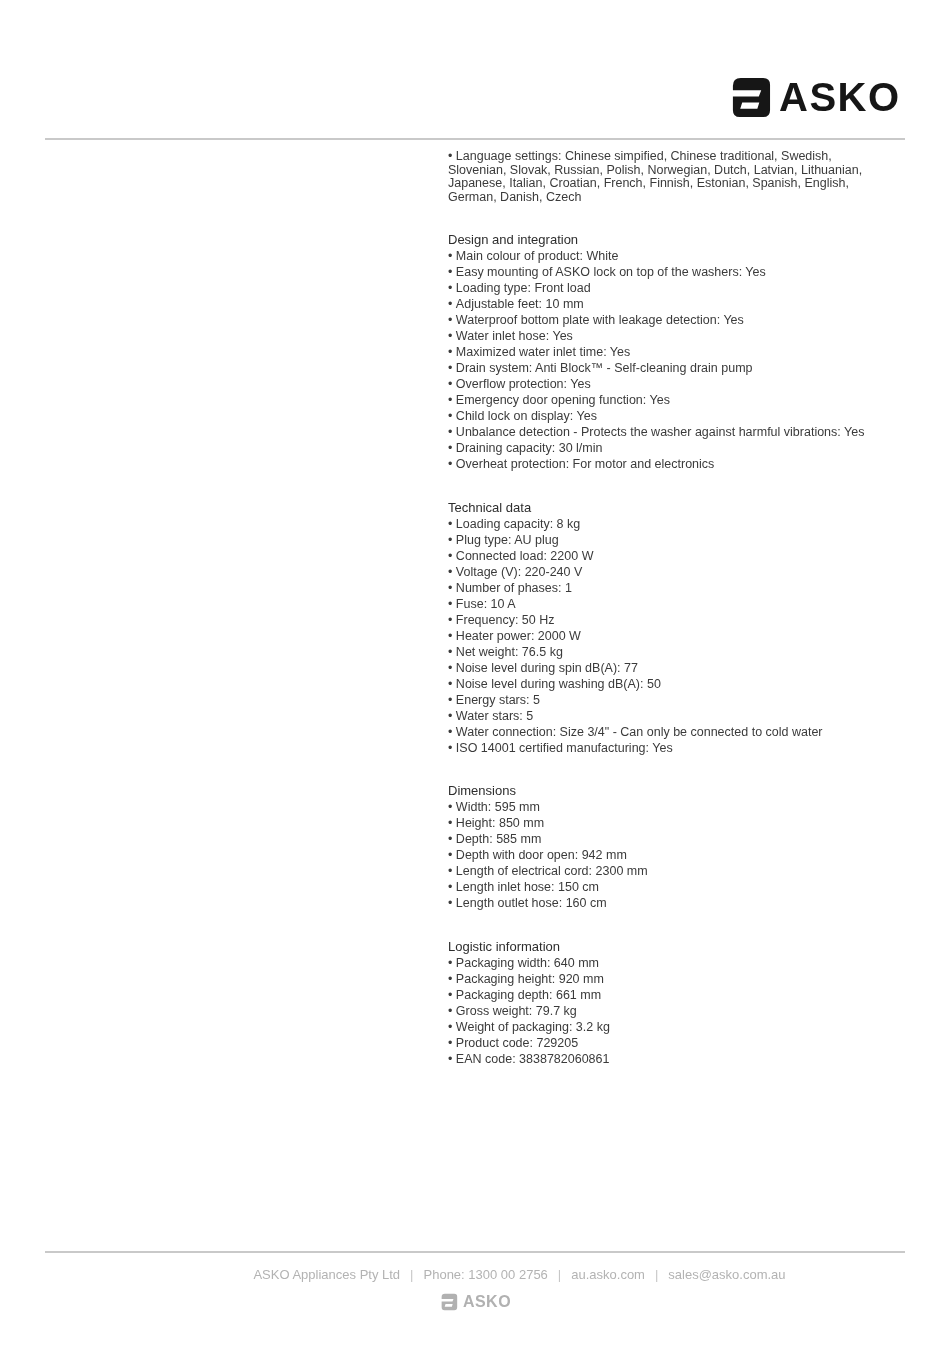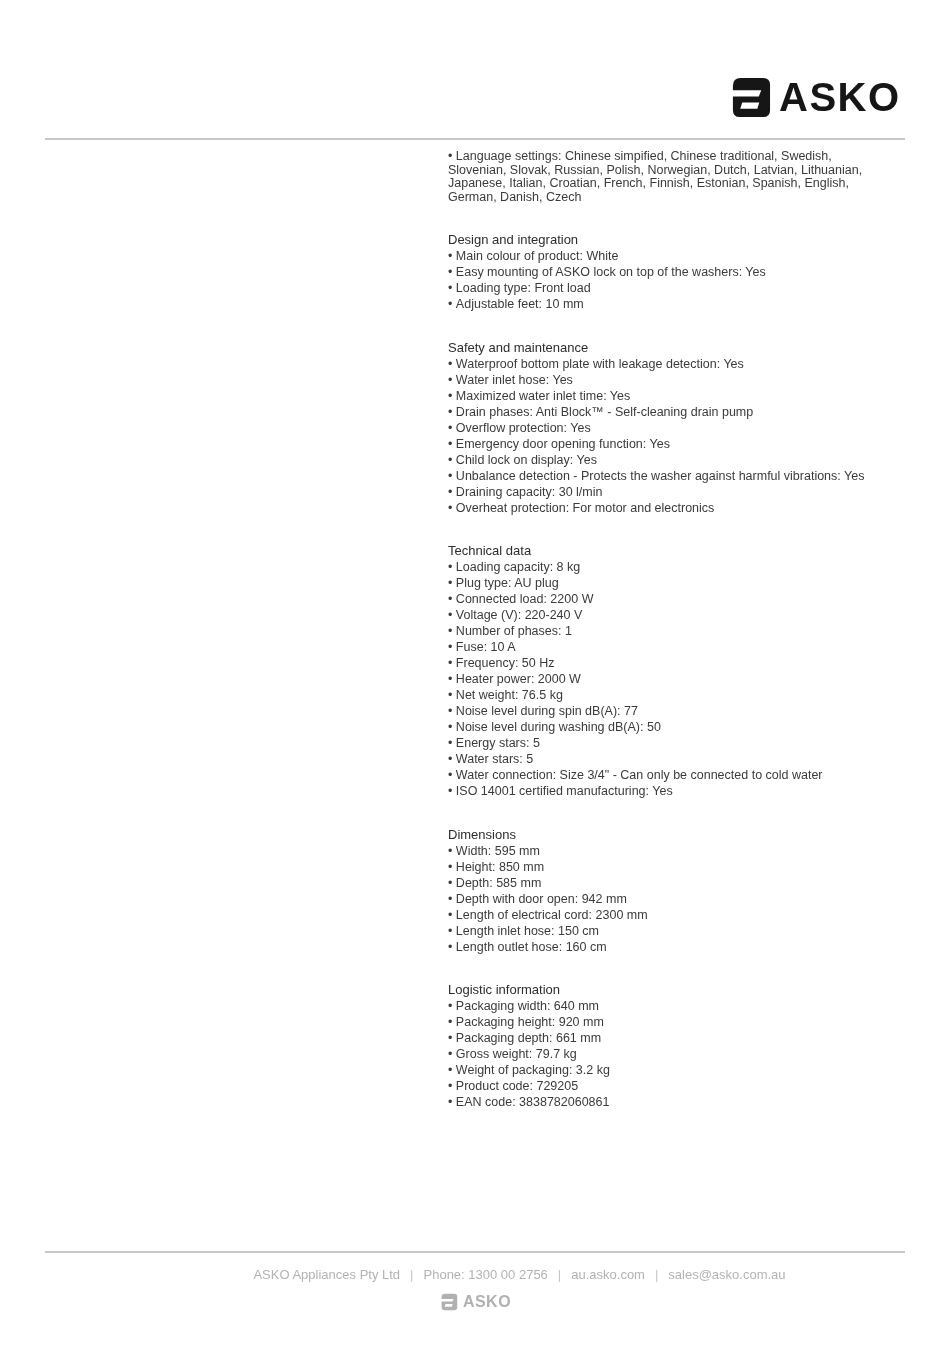--- a/index.html
+++ b/index.html
@@ -96,26 +96,25 @@
     <h2 class="sec-title">Design and integration</h2>
     <ul class="items">
         <li>Main colour of product: White</li>
         <li>Easy mounting of ASKO lock on top of the washers: Yes</li>
         <li>Loading type: Front load</li>
         <li>Adjustable feet: 10 mm</li>
       </ul>
   </section>
 
   <section>
-    <h2 class="sec-title">Safety and maintenance</h2>
     <ul class="items">
         <li>Waterproof bottom plate with leakage detection: Yes</li>
         <li>Water inlet hose: Yes</li>
         <li>Maximized water inlet time: Yes</li>
-        <li>Drain phases: Anti Block™ - Self-cleaning drain pump</li>
+        <li>Drain system: Anti Block™ - Self-cleaning drain pump</li>
         <li>Overflow protection: Yes</li>
         <li>Emergency door opening function: Yes</li>
         <li>Child lock on display: Yes</li>
         <li>Unbalance detection - Protects the washer against harmful vibrations: Yes</li>
         <li>Draining capacity: 30 l/min</li>
         <li>Overheat protection: For motor and electronics</li>
       </ul>
   </section>
 
   <section>

